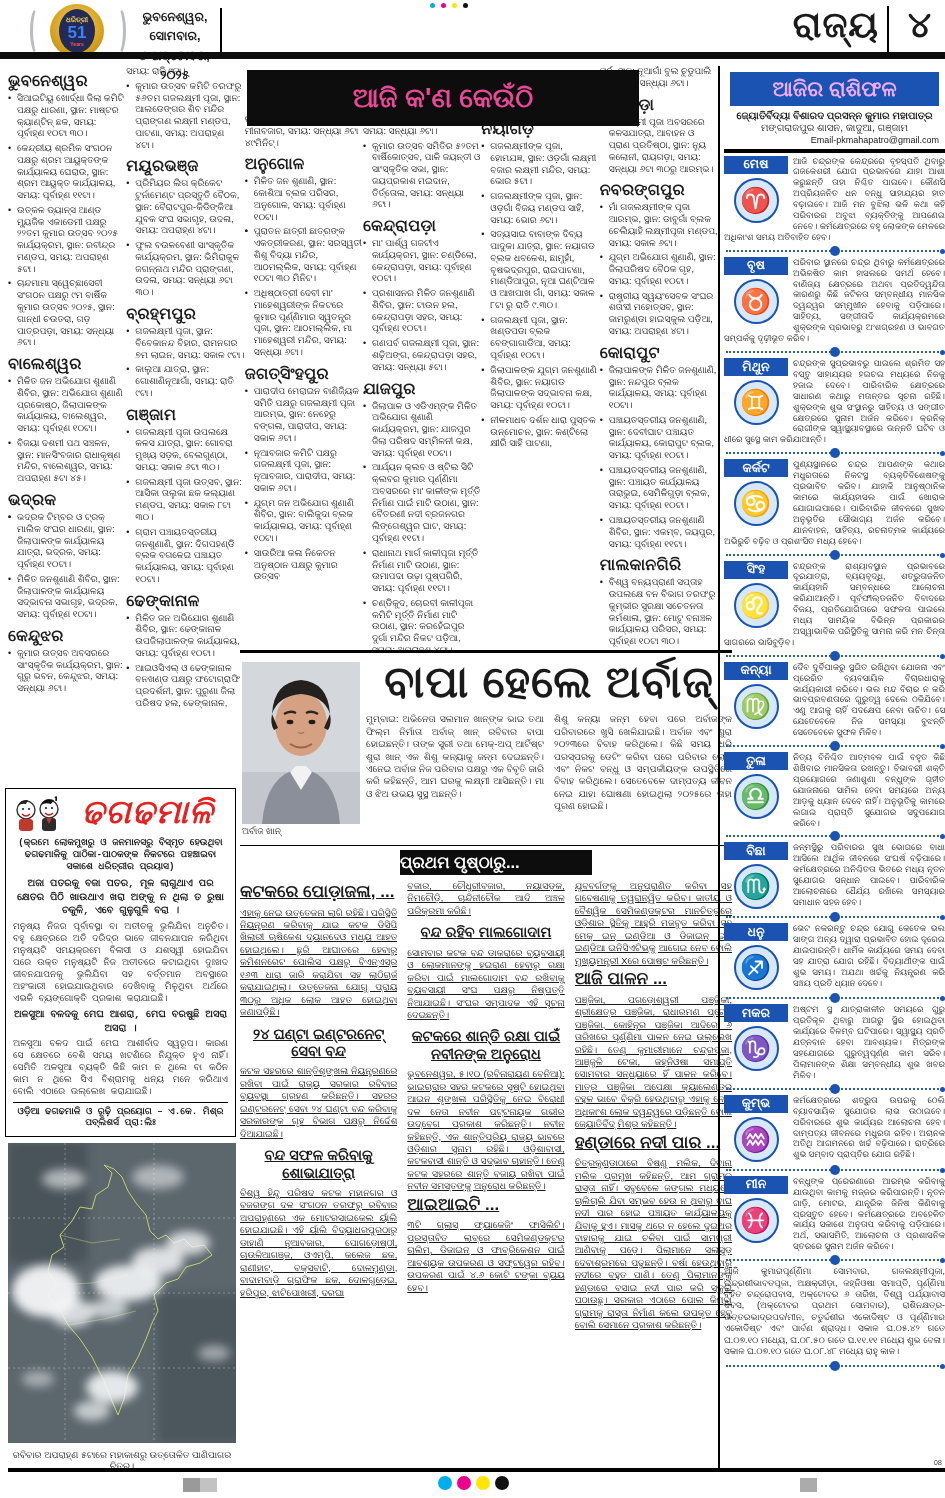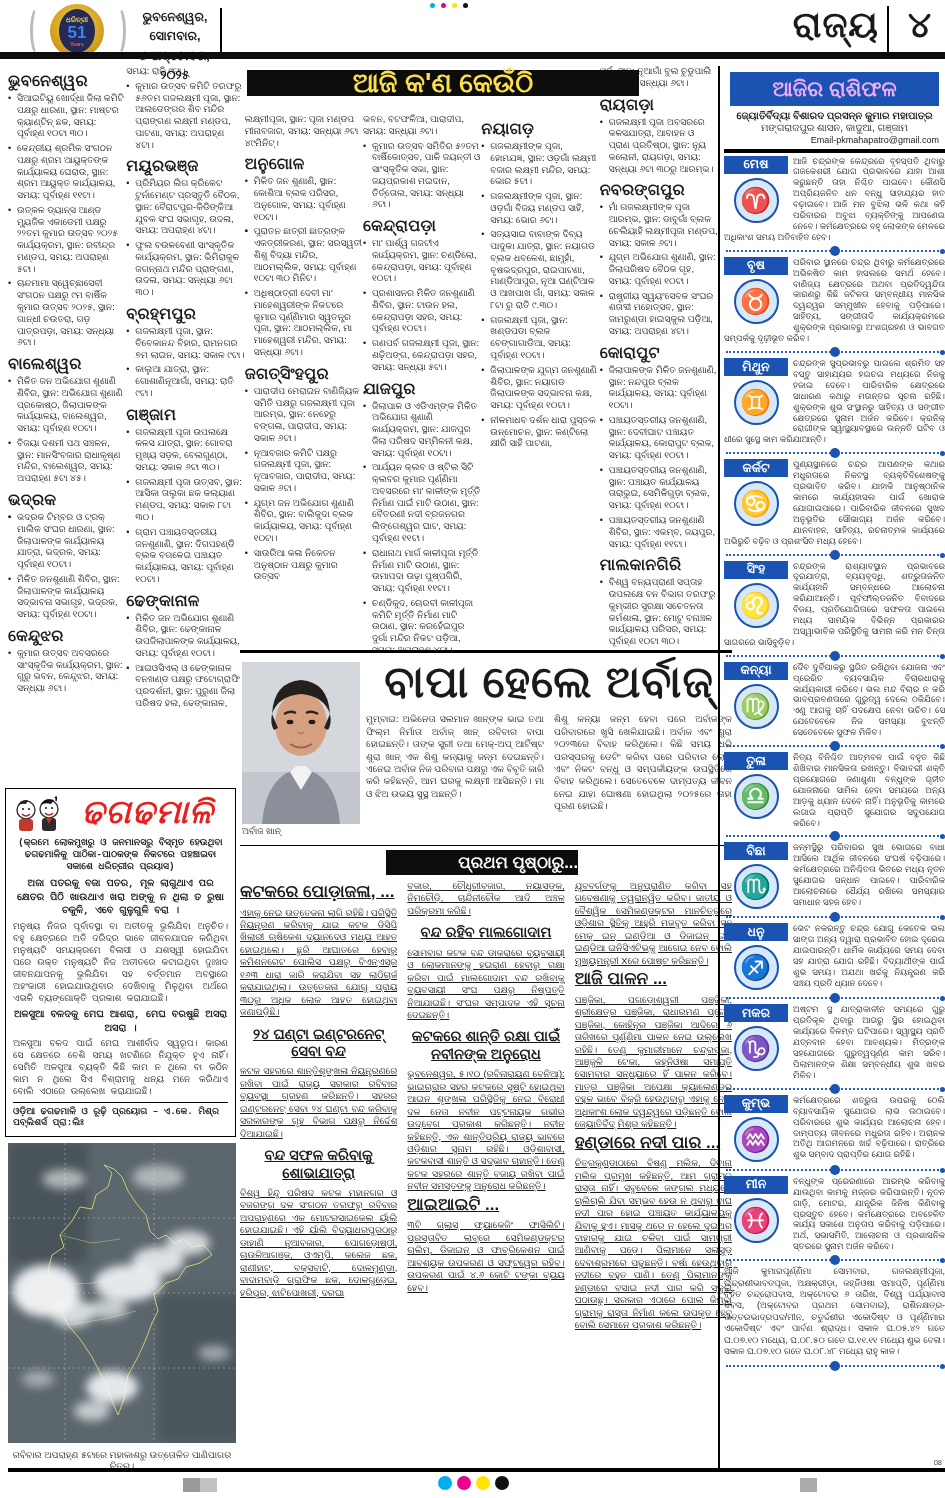--- a/index.html
+++ b/index.html
@@ -23,21 +23,21 @@
   .logo .yl { color:#ff5a4e; font-size:5px; font-weight:bold; }
   .dateline { left:136px; top:8px; width:86px; height:44px; border-right:2px solid #000;
     font-size:12.5px; font-weight:bold; text-align:center; line-height:1.55; padding-right:6px; }
   .sect { right:66px; top:4px; font-size:36px; font-weight:bold; letter-spacing:1px; }
   .sect-div { right:56px; top:6px; width:2px; height:46px; background:#000; }
   .pageno { right:14px; top:4px; font-size:36px; font-weight:bold; }
   .top-marks { left:430px; top:3px; display:flex; gap:6px; }
   .top-marks i { width:5px; height:5px; border-radius:50%; display:block; }
 
   
-  .banner { left:247px; top:70px; width:392px; height:26px; background:#0d0d0d; color:#fde047;
+  .banner { left:247px; top:70px; width:392px; height:56px; background:#0d0d0d; color:#ec4899;
     display:flex; align-items:center; justify-content:center; font-size:27px; font-weight:bold; z-index:5; }
   .listings { left:8px; top:66px; width:710px; height:718px; display:flex; }
   .lcol { flex:1; overflow:hidden; }
   .lcol.short { height:584px; }
   .lcol.tall { height:716px; }
   .lcol.padtop { padding-top:48px; }
   .district { font-size:16px; font-weight:800; margin:6px 0 3px; letter-spacing:.2px; }
   .li-item { font-size:9.2px; line-height:1.28; margin-bottom:3px; padding-left:9px; position:relative; text-align:left; }
   .li-item .bl { position:absolute; left:0; top:0; font-size:9px; }
   .li-cont { font-size:9.2px; line-height:1.28; margin-bottom:3px; }
@@ -51,30 +51,30 @@
   .a-body { margin-left:126px; margin-top:8px; display:flex; gap:10px; }
   .a-body p { flex:1; font-size:9.3px; line-height:1.34; text-align:justify; }
 
   
   .dhaga { left:5px; top:788px; width:231px; height:349px; border:1.3px solid #000; padding:5px 7px; overflow:hidden;font-family:Liberation Mono, monospace; }
   .d-titlerow { display:flex; align-items:center; gap:4px; }
   .d-title { color:#e8201f; font-size:33px; font-weight:800; font-style:italic; flex:1; text-align:center; letter-spacing:1px; }
   .d-intro { font-size:9.2px; font-weight:bold; text-align:center; line-height:1.3; margin:3px 0 4px; }
   .d-verse { font-size:9.8px; font-weight:bold; text-align:center; line-height:1.4; margin:3px 0; }
   .d-para { font-size:9.1px; line-height:1.32; text-align:justify; margin:3px 0; }
-  .d-foot { font-size:9.2px; font-weight:bold; border-top:1.2px solid #000; padding-top:3px; margin-top:4px; }
+  .d-foot { font-size:9.2px; font-weight:bold; border-top:1.2px solid #000; padding-top:3px; margin-top:4px; text-align:center; }
 
   
   .weather { left:8px; top:1143px; width:228px; }
   .w-cap { font-size:9.3px; text-align:center; margin-top:3px; }
 
   
   .contsec { left:240px; top:845px; width:492px; height:622px; border-top:1.5px solid #000; padding-top:34px; }
-  .c-banner { position:absolute; left:146px; top:4px; width:192px; background:#0d0d0d; color:#fff;
-    text-align:right; font-size:16.5px; font-weight:bold; padding:3px 0; }
+  .c-banner { position:absolute; left:160px; top:4px; width:192px; background:#0d0d0d; color:#fff;
+    text-align:left; font-size:16.5px; font-weight:bold; padding:3px 0; }
   .c-cols { display:flex; gap:10px; height:586px; overflow:hidden;text-decoration:underline; }
   .c-col { flex:1; overflow:hidden; }
   .c-headline { font-size:17px; font-weight:800; line-height:1.15; margin:2px 0 5px; }
   .c-subhead { font-size:14.5px; font-weight:800; text-align:center; line-height:1.2; margin:7px 0 5px; }
   .c-para { font-size:9.3px; line-height:1.34; text-align:justify; margin-bottom:2px; }
 
   
   .vdiv { left:718px; top:66px; width:1.5px; height:1402px; background:#000; }
   .rail { left:724px; top:66px; width:221px; height:1402px; overflow:hidden; }
   .h-head { margin:6px 6px 4px; background:#1b53b2; color:#f0abfc; text-align:center;

